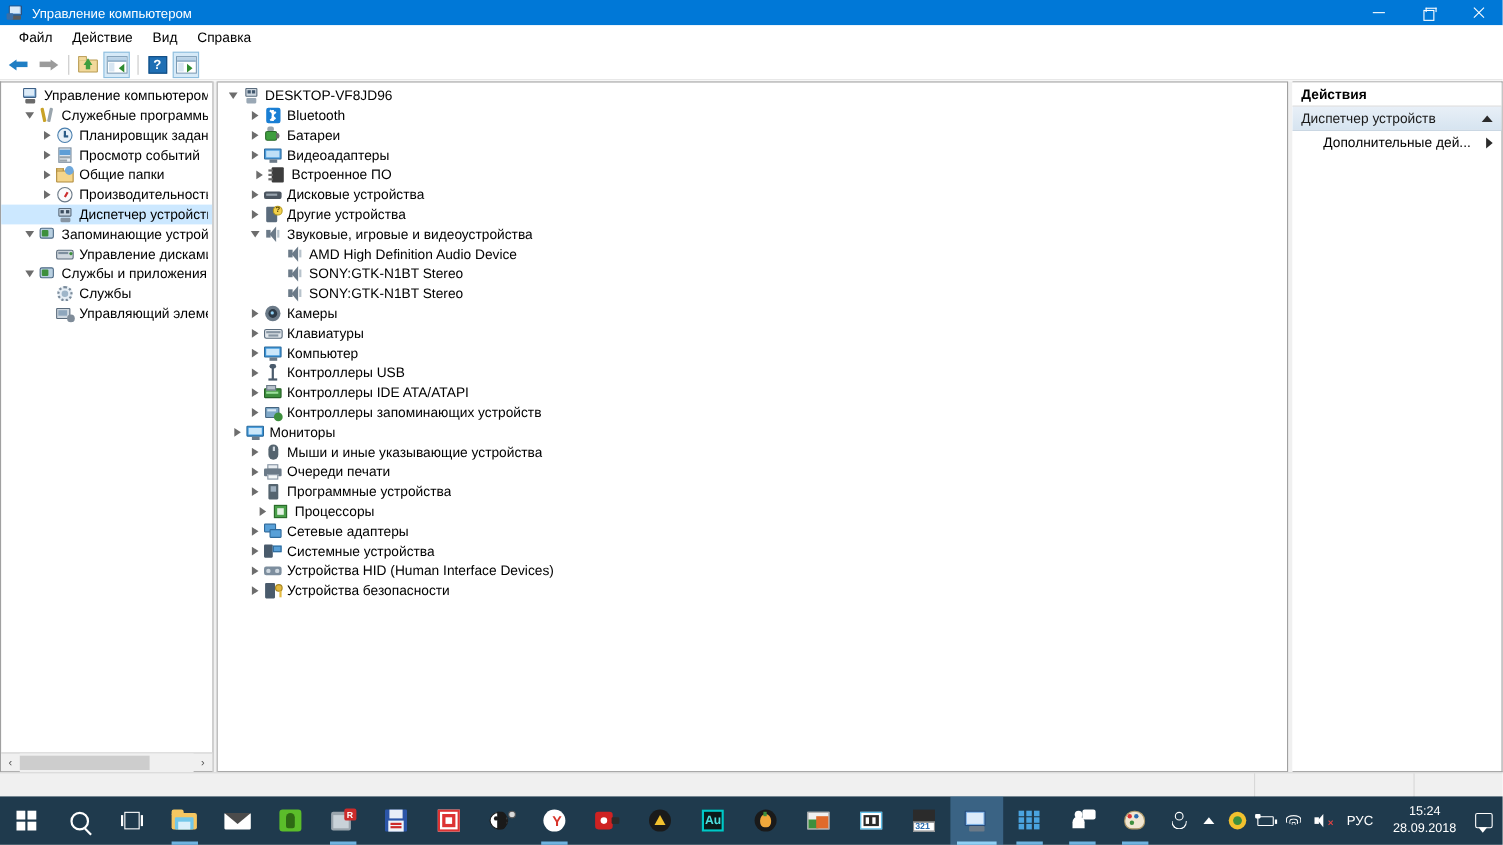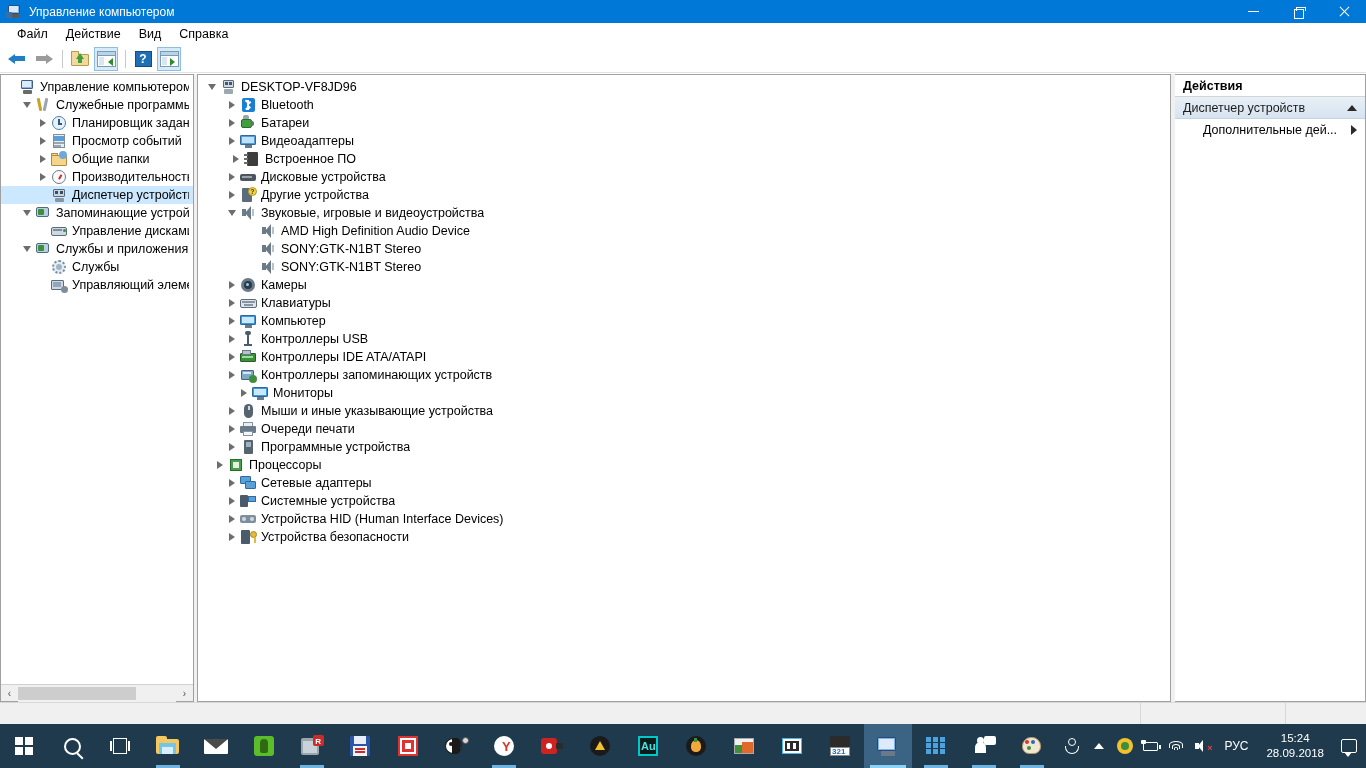--- a/index.html
+++ b/index.html
@@ -880,21 +880,21 @@
           </span>
           <span class="tico">
             <div class="i-storctrl">
               <div class="sc1"></div>
               <div class="sc2"></div>
               <div class="sc3"></div>
             </div>
           </span>
           <span class="tlabel">Контроллеры запоминающих устройств</span>
         </div>
-        <div class="trow" style="padding-left: 38px;">
+        <div class="trow" style="padding-left: 10px;">
           <span class="twist">
             <span class="chev"></span>
           </span>
           <span class="tico">
             <div class="i-monitor">
               <div class="mn1"></div>
               <div class="mn2"></div>
               <div class="mn3"></div>
             </div>
           </span>
@@ -930,21 +930,21 @@
             <span class="chev"></span>
           </span>
           <span class="tico">
             <div class="i-softdev">
               <div class="sd1"></div>
               <div class="sd2"></div>
             </div>
           </span>
           <span class="tlabel">Программные устройства</span>
         </div>
-        <div class="trow" style="padding-left: 14px;">
+        <div class="trow" style="padding-left: 33px;">
           <span class="twist">
             <span class="chev"></span>
           </span>
           <span class="tico">
             <div class="i-cpu">
               <div class="cp1"></div>
               <div class="cp2"></div>
             </div>
           </span>
           <span class="tlabel">Процессоры</span>

